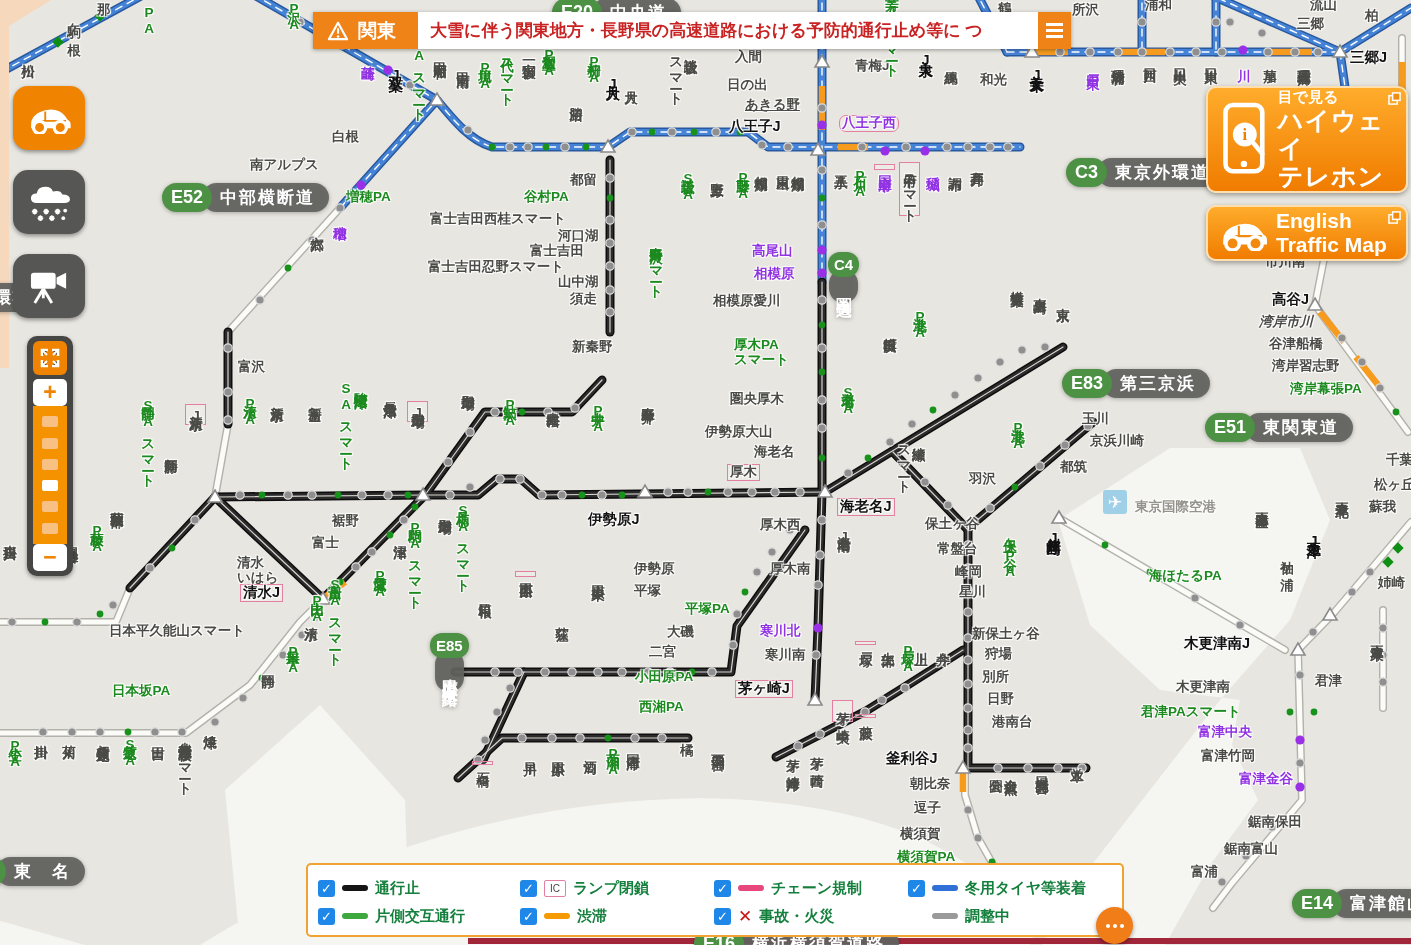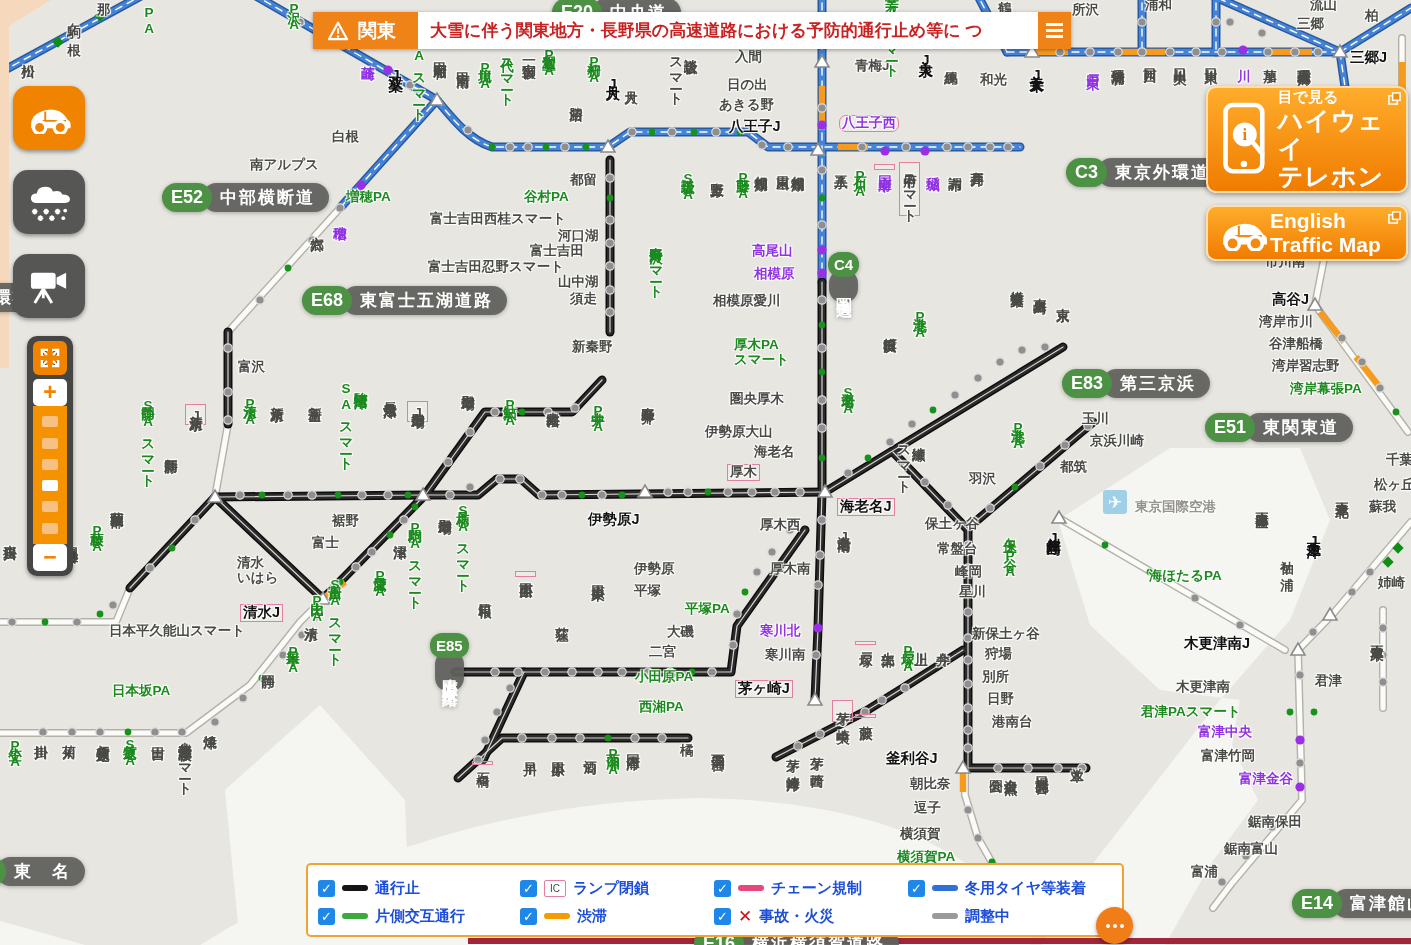--- a/index.html
+++ b/index.html
@@ -41,36 +41,36 @@
   #zoom-expand{width:34px;height:34px;background:#f08300;border-radius:6px;display:flex;align-items:center;justify-content:center;cursor:pointer;margin-bottom:4px;}
   .zbtn{width:34px;height:27px;background:#fff;border-radius:5px;color:#f08300;font-size:23px;font-weight:bold;
         display:flex;align-items:center;justify-content:center;cursor:pointer;line-height:1;}
   #zoom-track{width:34px;flex:1;background:#f49200;display:flex;flex-direction:column;align-items:center;justify-content:space-evenly;}
   .tick{width:16px;height:11px;background:#f8c083;border-radius:2px;cursor:pointer;}
   .tick.active{background:#fff;}
   
   .obtn{position:absolute;left:1206px;width:202px;background:linear-gradient(#ffac2c,#f07c00);border:2px solid #ffdFaF;
         border-radius:10px;z-index:30;display:flex;align-items:center;box-shadow:0 2px 5px rgba(0,0,0,.35);cursor:pointer;box-sizing:border-box;}
   #btn-telehon{top:86px;height:107px;padding:0 6px 0 12px;gap:10px;}
-  #btn-english{top:205px;height:56px;padding:0 6px 0 10px;gap:2px;}
+  #btn-english{top:205px;height:56px;padding:0 6px 0 10px;gap:8px;}
   .obtn .txt{color:#fff;font-weight:bold;line-height:1.12;}
   .t-small{font-size:15px;}
   .t-big{font-size:25px;letter-spacing:1px;}
   .e-line{font-size:21px;}
   .extlink{position:absolute;top:4px;right:5px;width:13px;height:13px;}
   
   #legend{position:absolute;left:306px;top:863px;width:818px;height:74px;background:#fff;border:2px solid #f0a233;border-radius:5px;z-index:30;box-sizing:border-box;padding:9px 0 0 10px;}
   .lg-row{display:flex;height:28px;align-items:center;}
   .lg-item{display:flex;align-items:center;gap:7px;}
   .lg-row .lg-item:nth-child(1){width:202px;}
   .lg-row .lg-item:nth-child(2){width:194px;}
   .lg-row .lg-item:nth-child(3){width:194px;}
   .cb{width:17px;height:17px;background:#1f87e8;border-radius:3px;color:#fff;font-size:13px;font-weight:bold;display:flex;align-items:center;justify-content:center;cursor:pointer;}
   .cb-spacer{width:17px;height:17px;}
-  .lg-label{font-size:15px;color:#1d4ed8;font-weight:bold;}
+  .lg-label{font-size:15px;color:#15803d;font-weight:bold;}
   .sym{width:26px;height:6px;border-radius:3px;display:inline-block;}
   .sym.black{background:#151515;}.sym.pink{background:#e8467e;}.sym.blue{background:#2f6fd6;}
   .sym.green{background:#3da83d;}.sym.orange{background:#f59a00;}.sym.gray{background:#9a9a9a;}
   .sym.ic{width:22px;height:17px;background:#fff;border:1.5px solid #e27fa3;color:#444;font-size:10px;display:inline-flex;align-items:center;justify-content:center;border-radius:2px;box-sizing:border-box;}
   .sym.x{background:none;width:auto;height:auto;color:#cc1414;font-size:17px;font-weight:bold;line-height:1;}
   #morebtn{position:absolute;left:1096px;top:907px;width:37px;height:37px;border-radius:50%;background:#f07d18;z-index:35;
            display:flex;align-items:center;justify-content:center;gap:3px;box-shadow:0 2px 4px rgba(0,0,0,.35);cursor:pointer;}
   #morebtn .dot{width:4px;height:4px;border-radius:50%;background:#fff;}
   
   #edge-l{position:absolute;left:0;top:0;width:9px;height:368px;background:#f6d8bd;z-index:3;}
@@ -488,21 +488,21 @@
       <div class="lab" style="left: 558px; top: 275px;">山中湖</div>
       <div class="lab" style="left: 570px; top: 292px;">須走</div>
       <div class="lab v g" style="left: 648px; top: 237px;">秦野丹沢スマート</div>
       <div class="lab" style="left: 572px; top: 340px;">新秦野</div>
       <div class="lab" style="left: 238px; top: 360px;">富沢</div>
       <div class="lab v" style="left: 668px; top: 48px;">談合坂
 スマート</div>
       <div class="lab" style="left: 998px; top: 2px;">鶴</div>
       <div class="lab" style="left: 735px; top: 50px;">入間</div>
       <div class="lab" style="left: 727px; top: 78px;">日の出</div>
-      <div class="lab" style="left: 719px; top: 98px;">あきる野</div>
+      <div class="lab" style="left: 745px; top: 98px; text-decoration: underline;">あきる野</div>
       <div class="lab B" style="left: 729px; top: 119px;">八王子J</div>
       <div class="lab" style="left: 855px; top: 59px;">青梅J</div>
       <div class="lab v g" style="left: 884px; top: -14px;">三芳PAスマート</div>
       <div class="lab v B" style="left: 917px; top: 50px;">大泉J</div>
       <div class="lab v" style="left: 943px; top: 60px;">練馬</div>
       <div class="lab" style="left: 980px; top: 73px;">和光</div>
       <div class="lab v B" style="left: 1028px; top: 64px;">美女木J</div>
       <div class="lab v p" style="left: 1085px; top: 64px;">戸田東</div>
       <div class="lab v" style="left: 1110px; top: 58px;">外環浦和</div>
       <div class="lab v" style="left: 1142px; top: 58px;">川口西</div>
@@ -634,36 +634,36 @@
       <div class="lab v g" style="left: 407px; top: 518px;">駒門PAスマート</div>
       <div class="lab v g" style="left: 372px; top: 566px;">愛鷹PA</div>
       <div class="lab v g" style="left: 327px; top: 574px;">富士川SAスマート</div>
       <div class="lab v g" style="left: 309px; top: 591px;">由比PA</div>
       <div class="lab" style="left: 332px; top: 514px;">裾野</div>
       <div class="lab" style="left: 312px; top: 536px;">富士</div>
       <div class="lab v" style="left: 392px; top: 534px;">沼津</div>
       <div class="lab v" style="left: 437px; top: 508px;">御殿場</div>
       <div class="lab" style="left: 237px; top: 556px;">清水
 いはら</div>
-      <div class="lab B bx" style="left: 240px; top: 584px; margin-top: 20px;">清水J</div>
+      <div class="lab B bx" style="left: 240px; top: 584px;">清水J</div>
       <div class="lab v" style="left: 303px; top: 616px;">清水</div>
       <div class="lab v g" style="left: 285px; top: 641px;">日本平PA</div>
       <div class="lab v" style="left: 260px; top: 664px;">静岡</div>
       <div class="lab" style="left: 109px; top: 624px;">日本平久能山スマート</div>
       <div class="lab g" style="left: 112px; top: 684px;">日本坂PA</div>
       <div class="lab v" style="left: 202px; top: 724px;">焼津</div>
       <div class="lab v" style="left: 177px; top: 731px;">大井川焼津藤枝スマート</div>
       <div class="lab v" style="left: 150px; top: 736px;">吉田</div>
       <div class="lab v g" style="left: 122px; top: 734px;">牧之原SA</div>
       <div class="lab v" style="left: 95px; top: 734px;">相良牧之原</div>
       <div class="lab v" style="left: 61px; top: 734px;">菊川</div>
       <div class="lab v" style="left: 33px; top: 734px;">掛川</div>
       <div class="lab v g" style="left: 7px; top: 736px;">小笠PA</div>
       <div class="lab B" style="left: 1272px; top: 292px;">高谷J</div>
-      <div class="lab" style="left: 1259px; top: 315px;">湾岸市川</div>
+      <div class="lab" style="left: 1259px; top: 315px; font-style: italic;">湾岸市川</div>
       <div class="lab" style="left: 1269px; top: 337px;">谷津船橋</div>
       <div class="lab" style="left: 1272px; top: 359px;">湾岸習志野</div>
       <div class="lab g" style="left: 1290px; top: 382px;">湾岸幕張PA</div>
       <div class="lab" style="left: 1265px; top: 255px;">市川南</div>
       <div class="lab" style="left: 1386px; top: 453px;">千葉</div>
       <div class="lab" style="left: 1374px; top: 478px;">松ヶ丘</div>
       <div class="lab" style="left: 1369px; top: 500px;">蘇我</div>
       <div class="lab" style="left: 1378px; top: 576px;">姉崎</div>
       <div class="lab v" style="left: 1334px; top: 491px;">木更津北</div>
       <div class="lab v B" style="left: 1305px; top: 530px;">木更津J</div>
@@ -677,24 +677,20 @@
       <div class="lab p" style="left: 1198px; top: 725px;">富津中央</div>
       <div class="lab" style="left: 1201px; top: 749px;">富津竹岡</div>
       <div class="lab p" style="left: 1198px; top: 772px; margin-left: 41px;">富津金谷</div>
       <div class="lab" style="left: 1248px; top: 815px;">鋸南保田</div>
       <div class="lab" style="left: 1224px; top: 842px;">鋸南富山</div>
       <div class="lab" style="left: 1191px; top: 865px;">富浦</div>
       <div class="shield" style="left: 162px; top: 183px;">
         <span class="sh-num">E52</span>
         <span class="sh-name">中部横断道</span>
       </div>
-      <div class="shield" style="left: 302px; top: 286px;">
-        <span class="sh-num">E68</span>
-        <span class="sh-name">東富士五湖道路</span>
-      </div>
       <div class="shield" style="left: 1062px; top: 369px;">
         <span class="sh-num">E83</span>
         <span class="sh-name">第三京浜</span>
       </div>
       <div class="shield" style="left: 1205px; top: 413px;">
         <span class="sh-num">E51</span>
         <span class="sh-name">東関東道</span>
       </div>
       <div class="shield" style="left: 1066px; top: 158px;">
         <span class="sh-num">C3</span>

